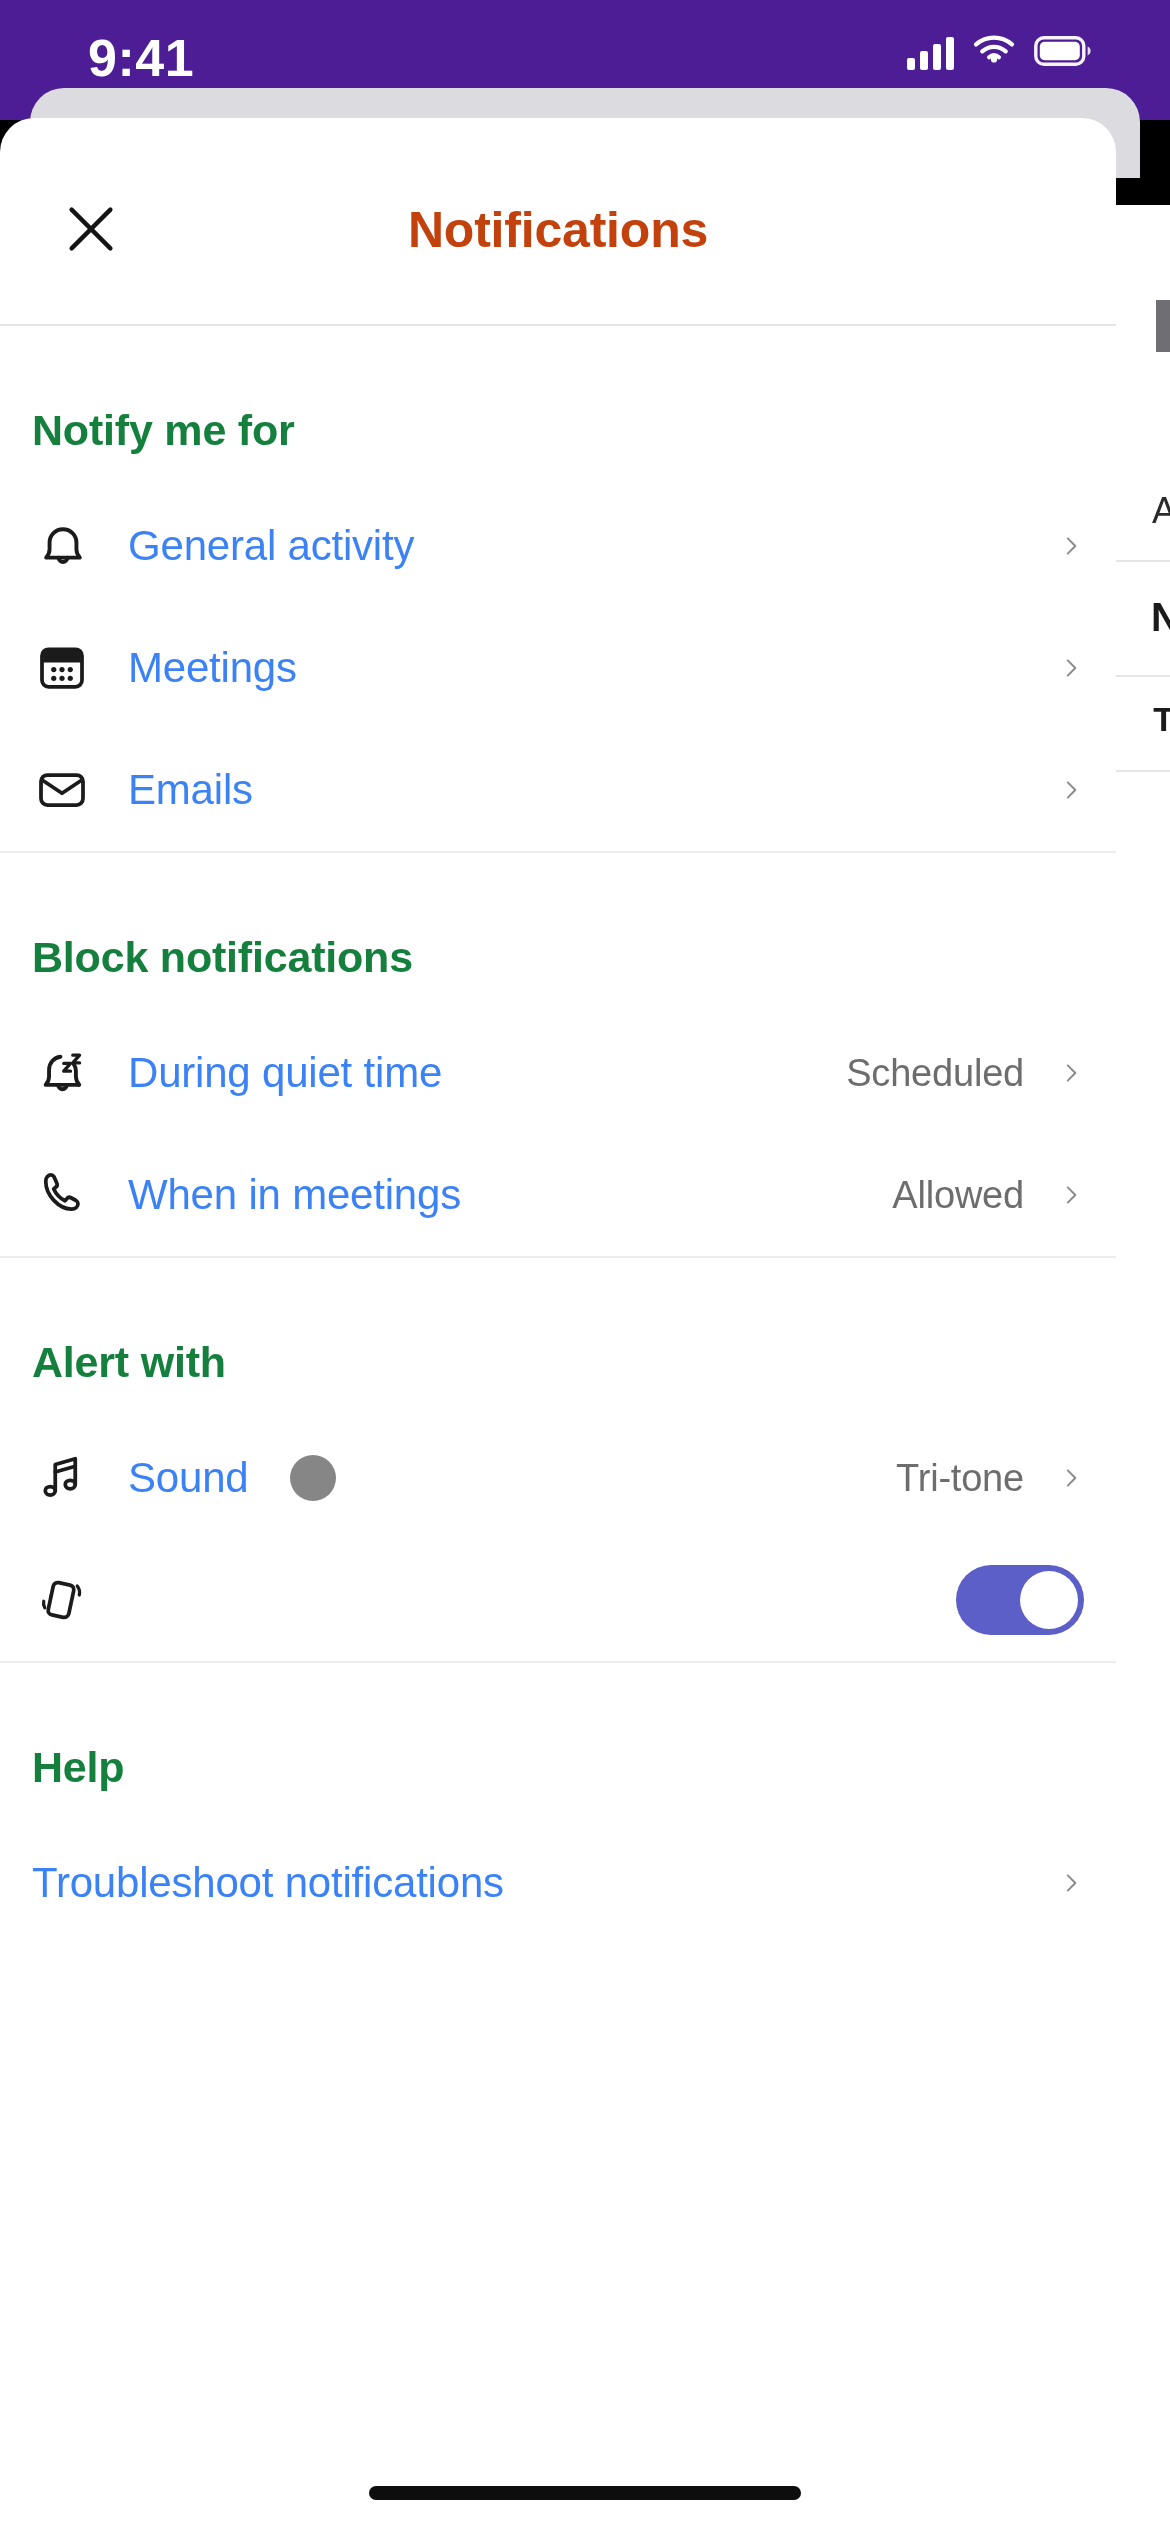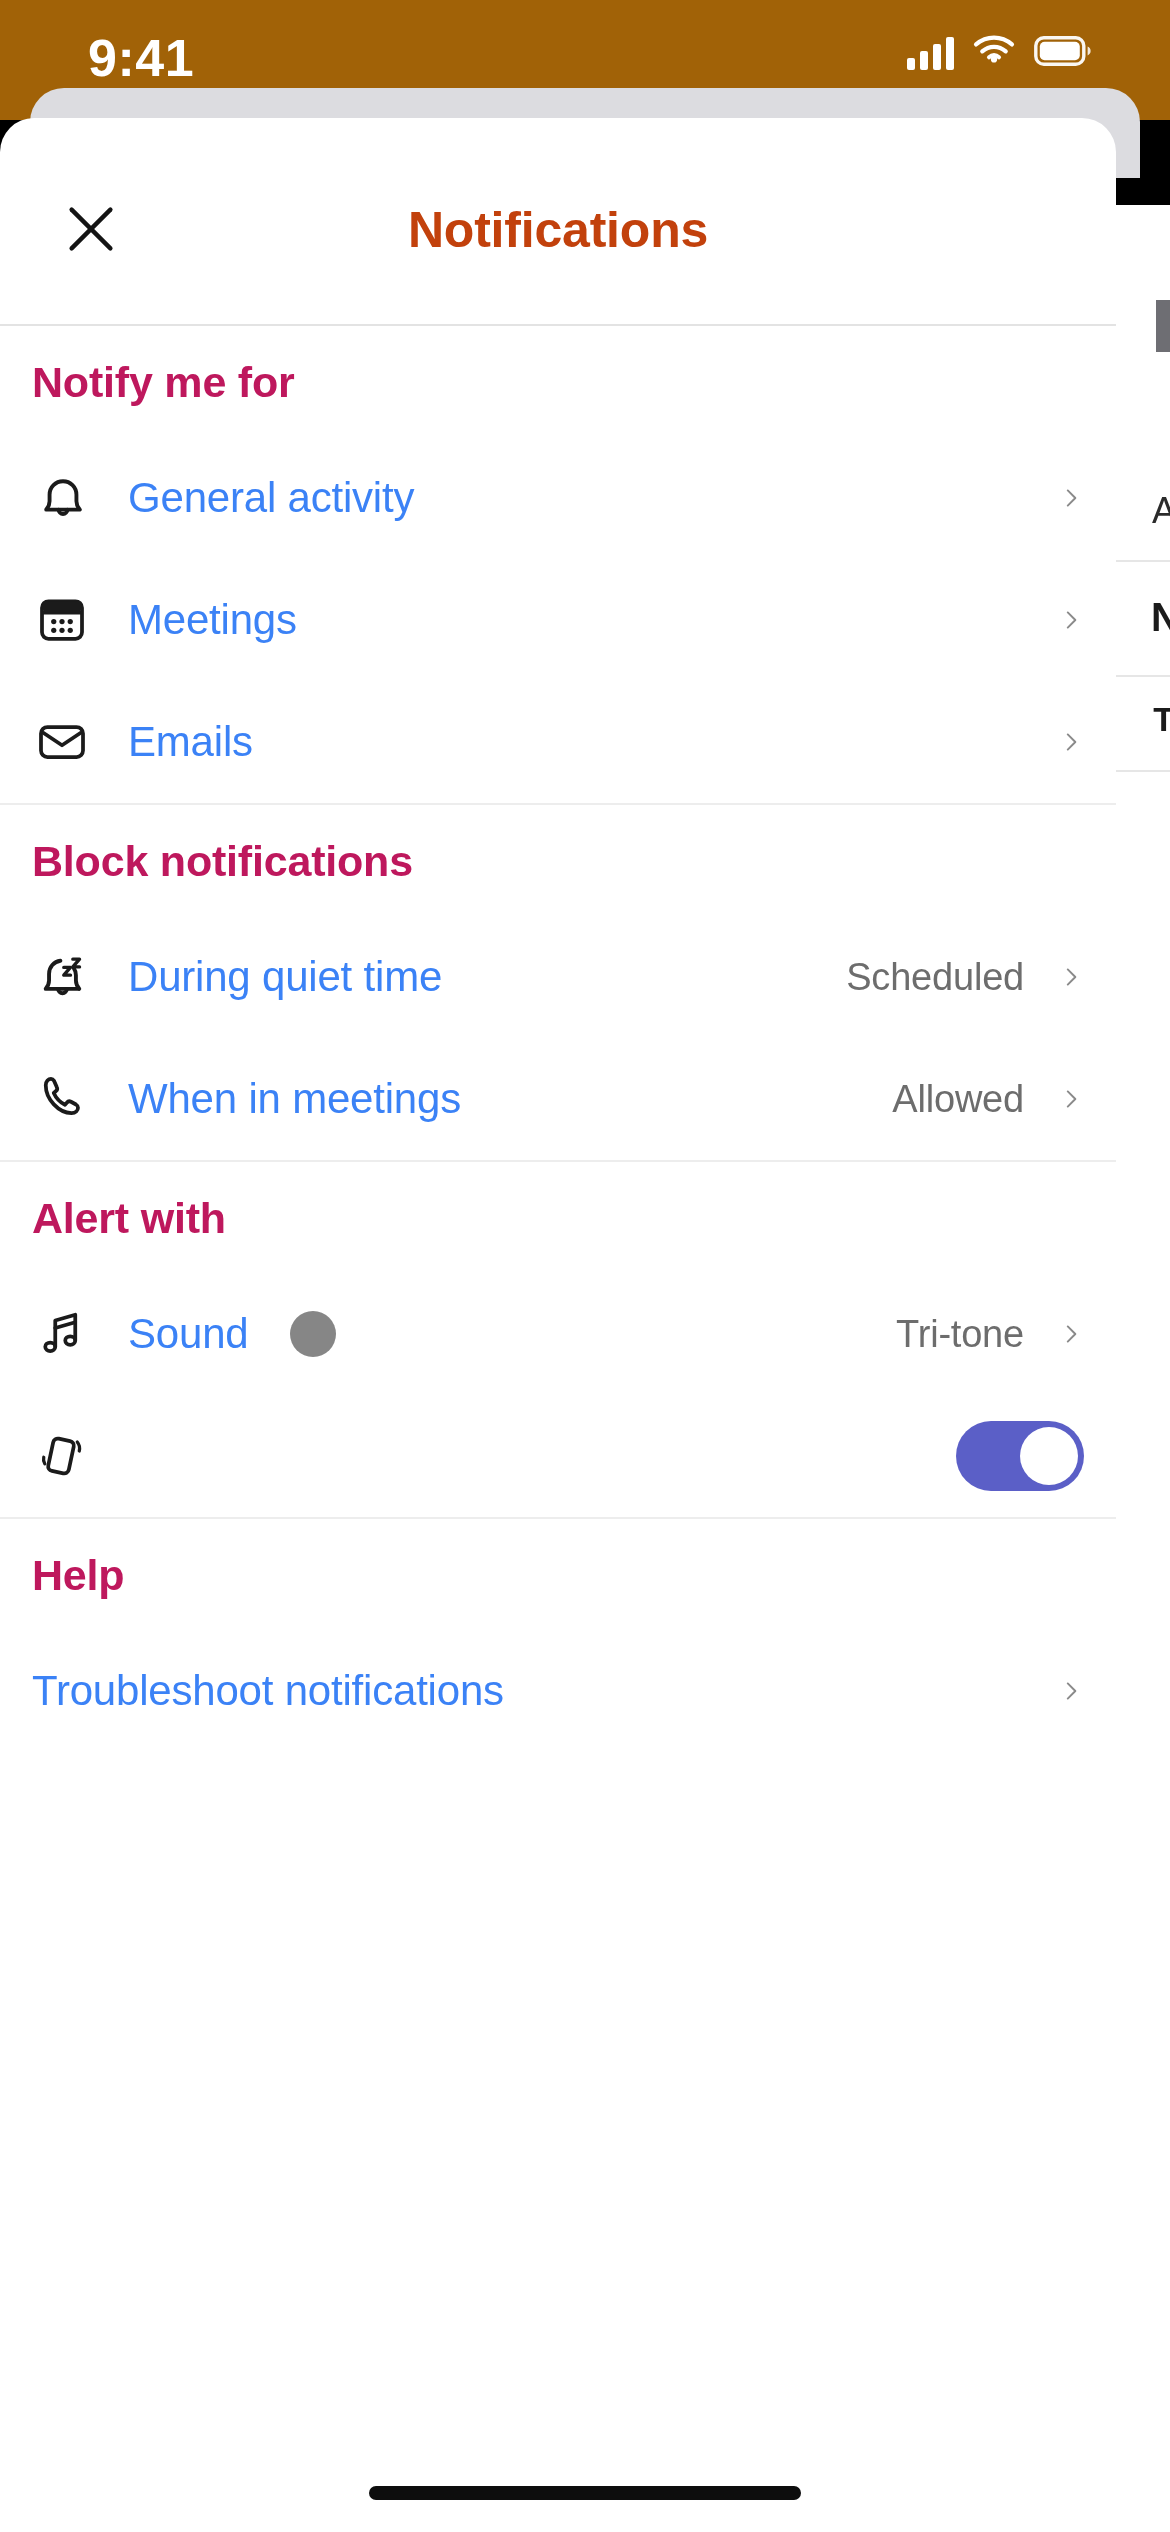--- a/index.html
+++ b/index.html
@@ -39,21 +39,21 @@
     position:absolute; right:-4px; top:495px;
     font-size:34px; font-weight:bold; color:#1b1b1b; white-space:nowrap;
   }
   .under-line-3{
     position:absolute; right:0px; top:565px; width:60px; height:2px; background:#e6e6e6;
   }
 
   
   .statusbar{
     position:absolute; top:0; left:0; width:1170px; height:120px;
-    background:#a16207; z-index:40;
+    background:#4c1d95; z-index:40;
   }
   .sb-time{
     position:absolute; left:88px; top:28px;
     color:#fff; font-size:52px; font-weight:bold; letter-spacing:0.5px;
   }
   .sb-right{
     position:absolute; right:78px; top:34px;
     display:flex; align-items:center; gap:18px;
   }
   .sb-bars{ display:flex; align-items:flex-end; gap:5px; height:34px; }
@@ -87,22 +87,22 @@
   .sheet-title{
     position:absolute; left:0; right:0; top:112px; transform:translateY(-50%);
     text-align:center; font-size:50px; font-weight:bold; color:#c2410c;
     letter-spacing:-0.2px;
   }
 
   
   .section{ border-bottom:2px solid #ededed; }
   .section.last{ border-bottom:none; }
   .section-title{
-    font-size:43px; font-weight:bold; color:#be185d;
-    padding:32px 0 30px 32px; letter-spacing:-0.2px;
+    font-size:43px; font-weight:bold; color:#15803d;
+    padding:80px 0 30px 32px; letter-spacing:-0.2px;
   }
 
   .row{
     display:flex; align-items:center; min-height:122px;
     padding:0 32px 0 32px; position:relative; cursor:pointer;
   }
   .row-icon{
     width:96px; min-width:96px; display:flex; align-items:center; justify-content:flex-start;
   }
   .row-label{

